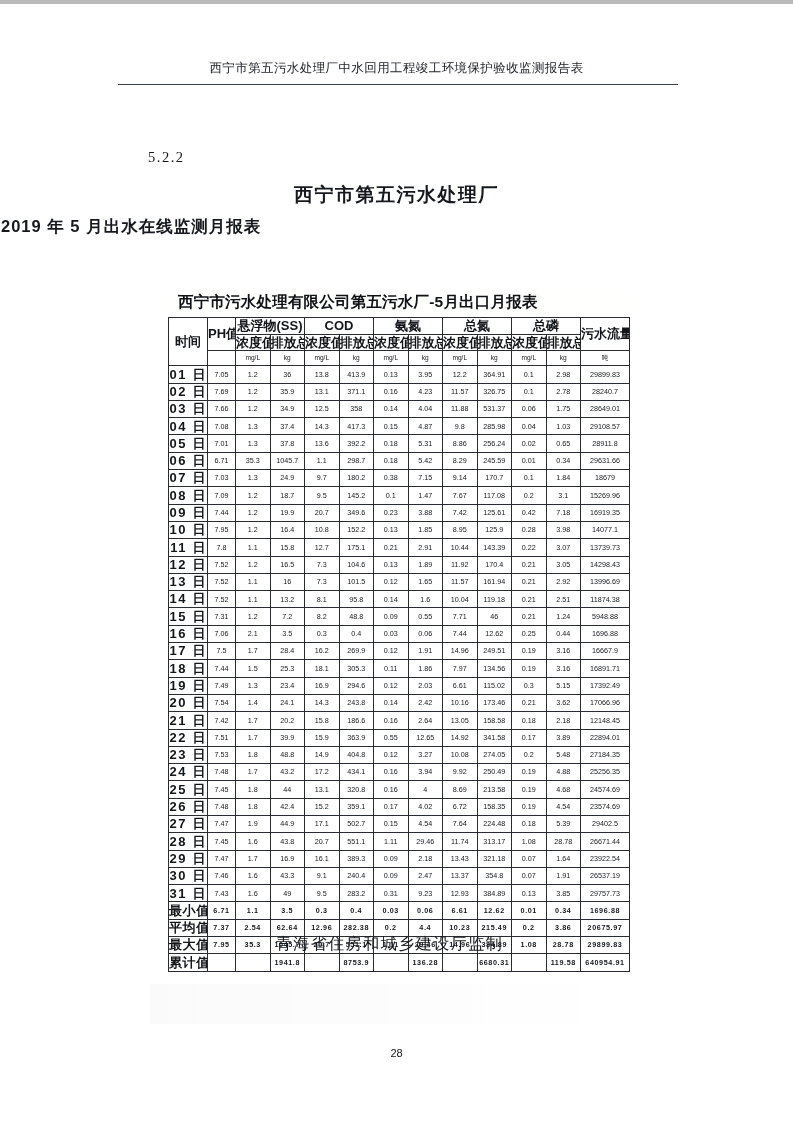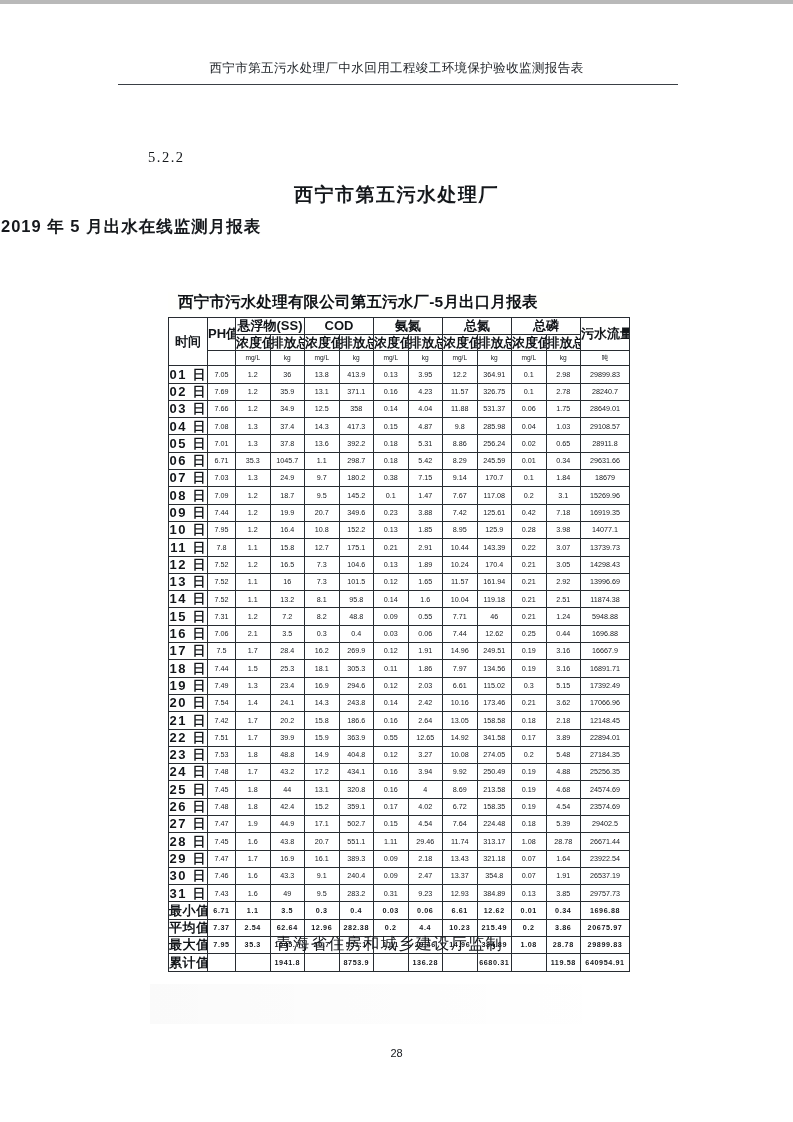--- a/index.html
+++ b/index.html
@@ -382,21 +382,21 @@
           </tr>
           <tr>
             <td class="col-time daycell">12 日</td>
             <td class="col-ph">7.52</td>
             <td class="col-n">1.2</td>
             <td class="col-k">16.5</td>
             <td class="col-n">7.3</td>
             <td class="col-k">104.6</td>
             <td class="col-n">0.13</td>
             <td class="col-k">1.89</td>
-            <td class="col-n">10.24</td>
+            <td class="col-n">11.92</td>
             <td class="col-k">170.4</td>
             <td class="col-n">0.21</td>
             <td class="col-k">3.05</td>
             <td class="col-flow">14298.43</td>
           </tr>
           <tr>
             <td class="col-time daycell">13 日</td>
             <td class="col-ph">7.52</td>
             <td class="col-n">1.1</td>
             <td class="col-k">16</td>

